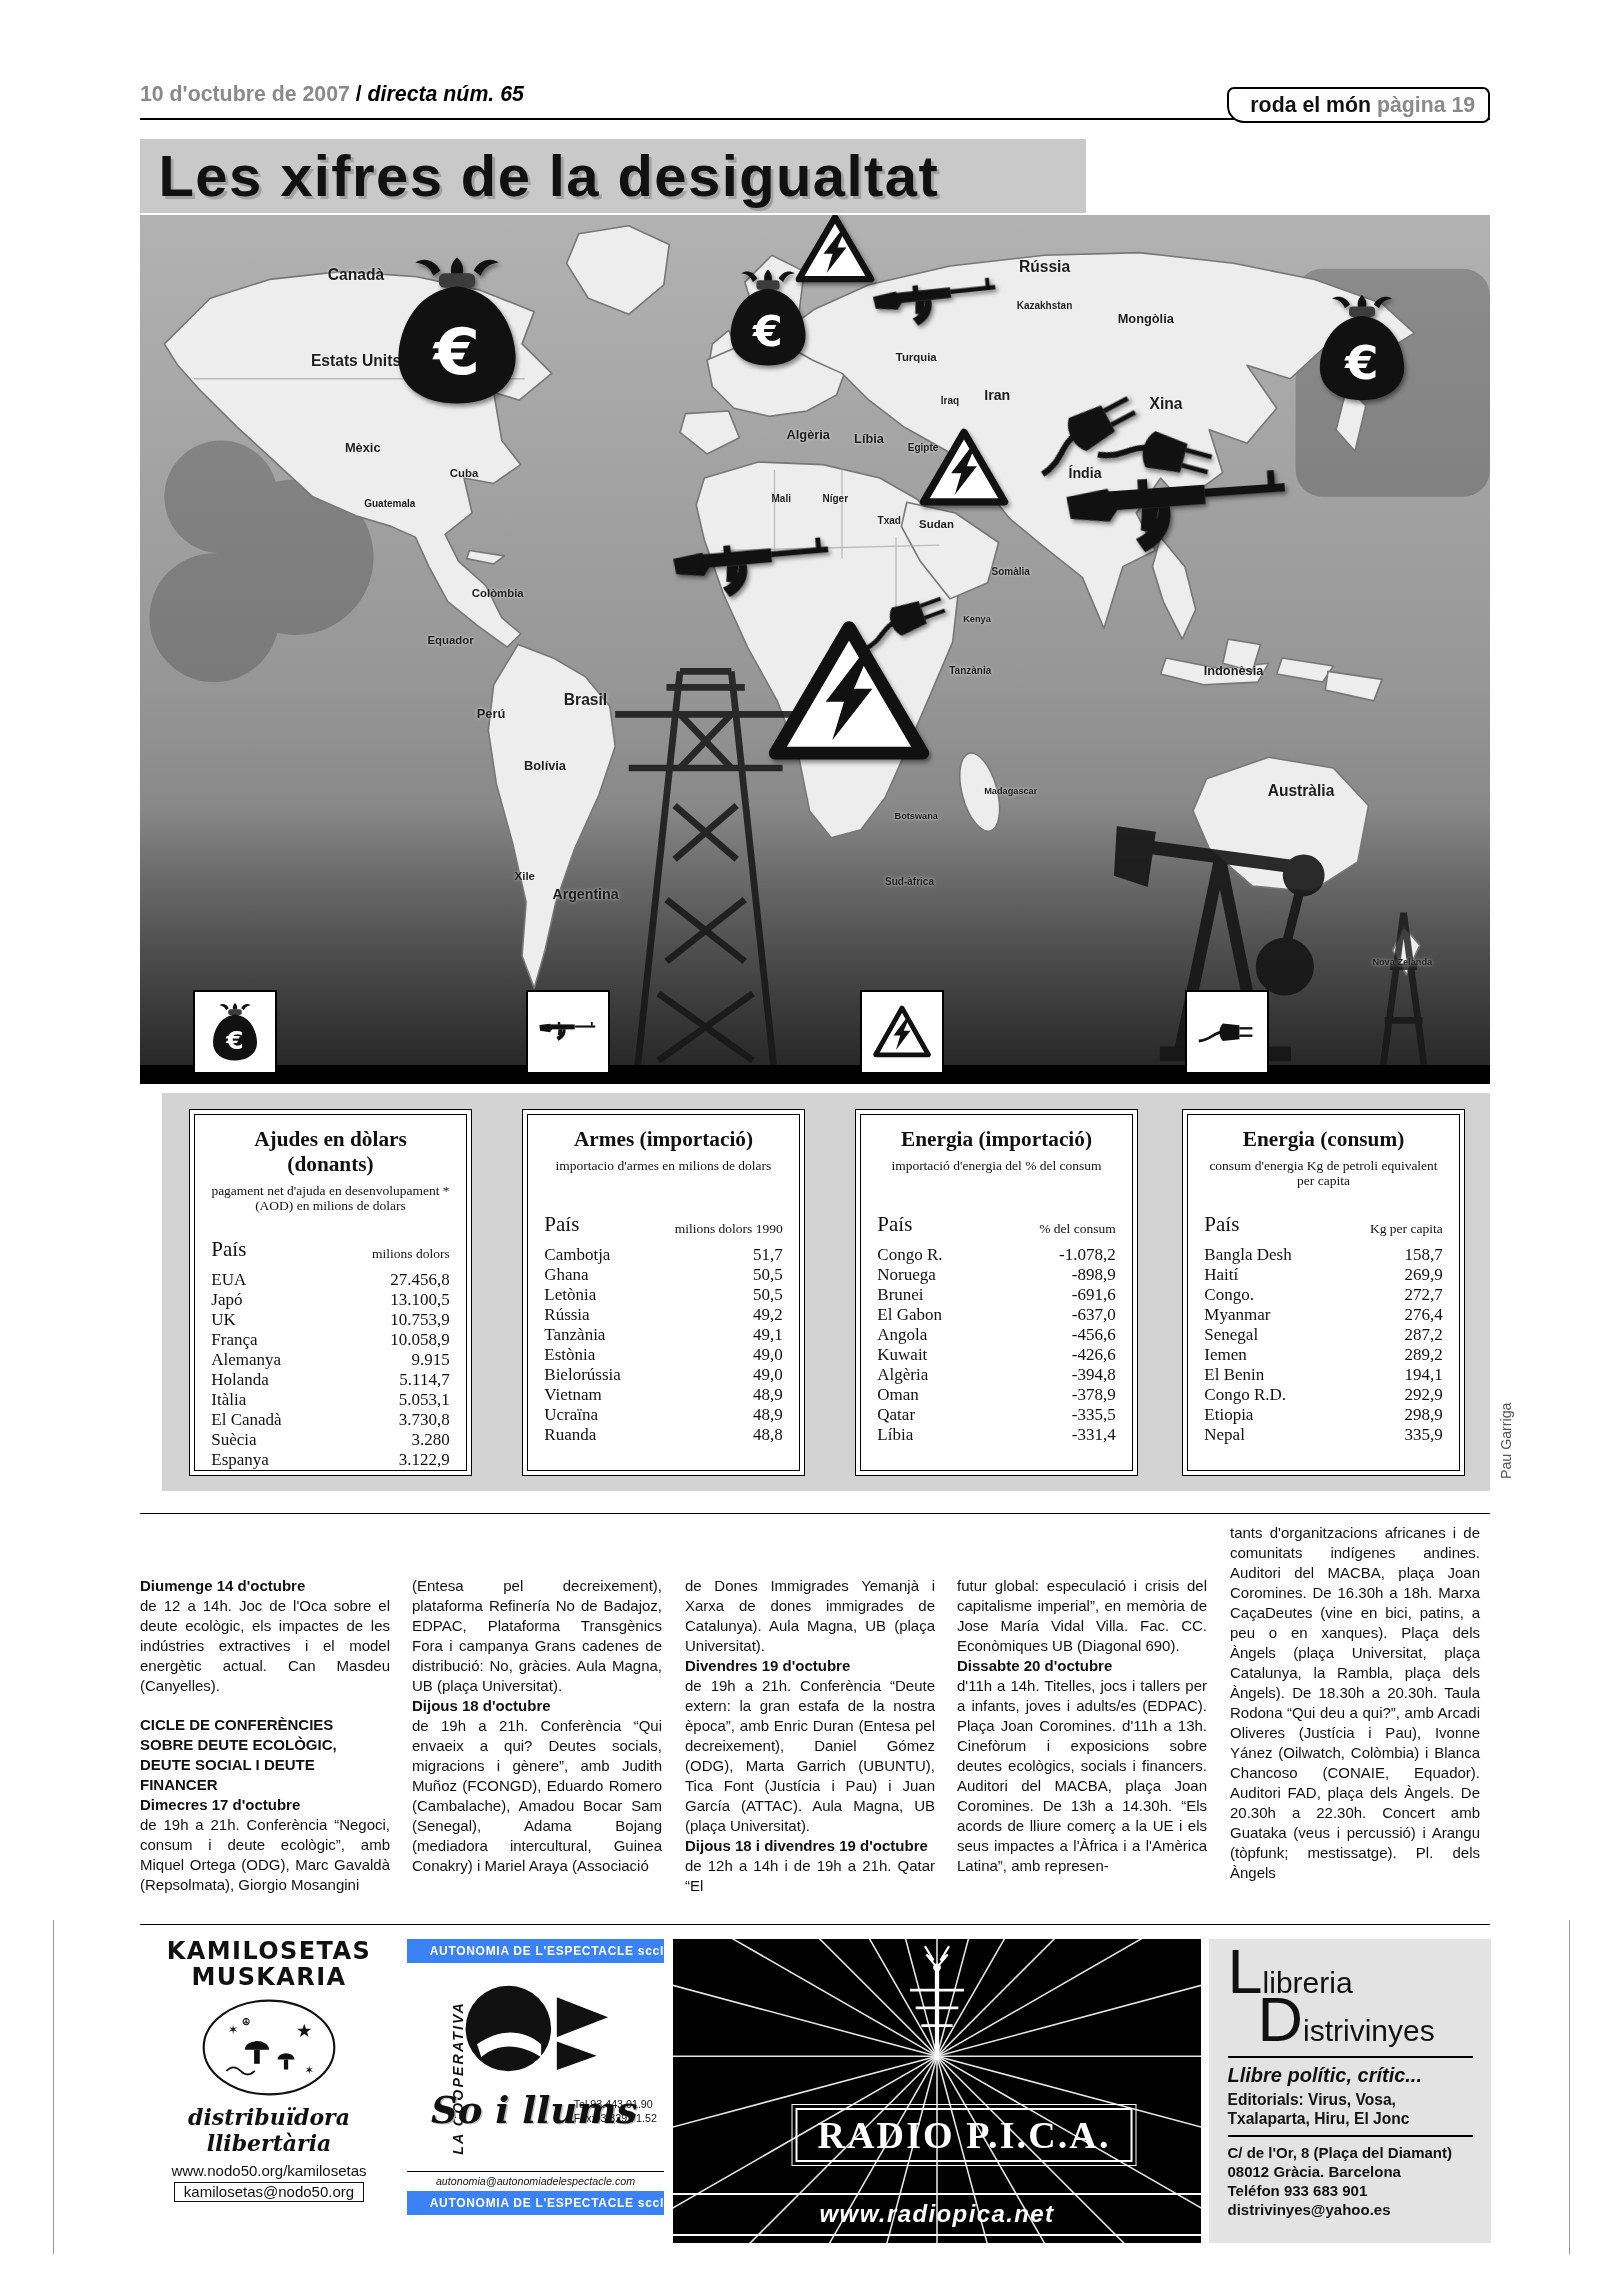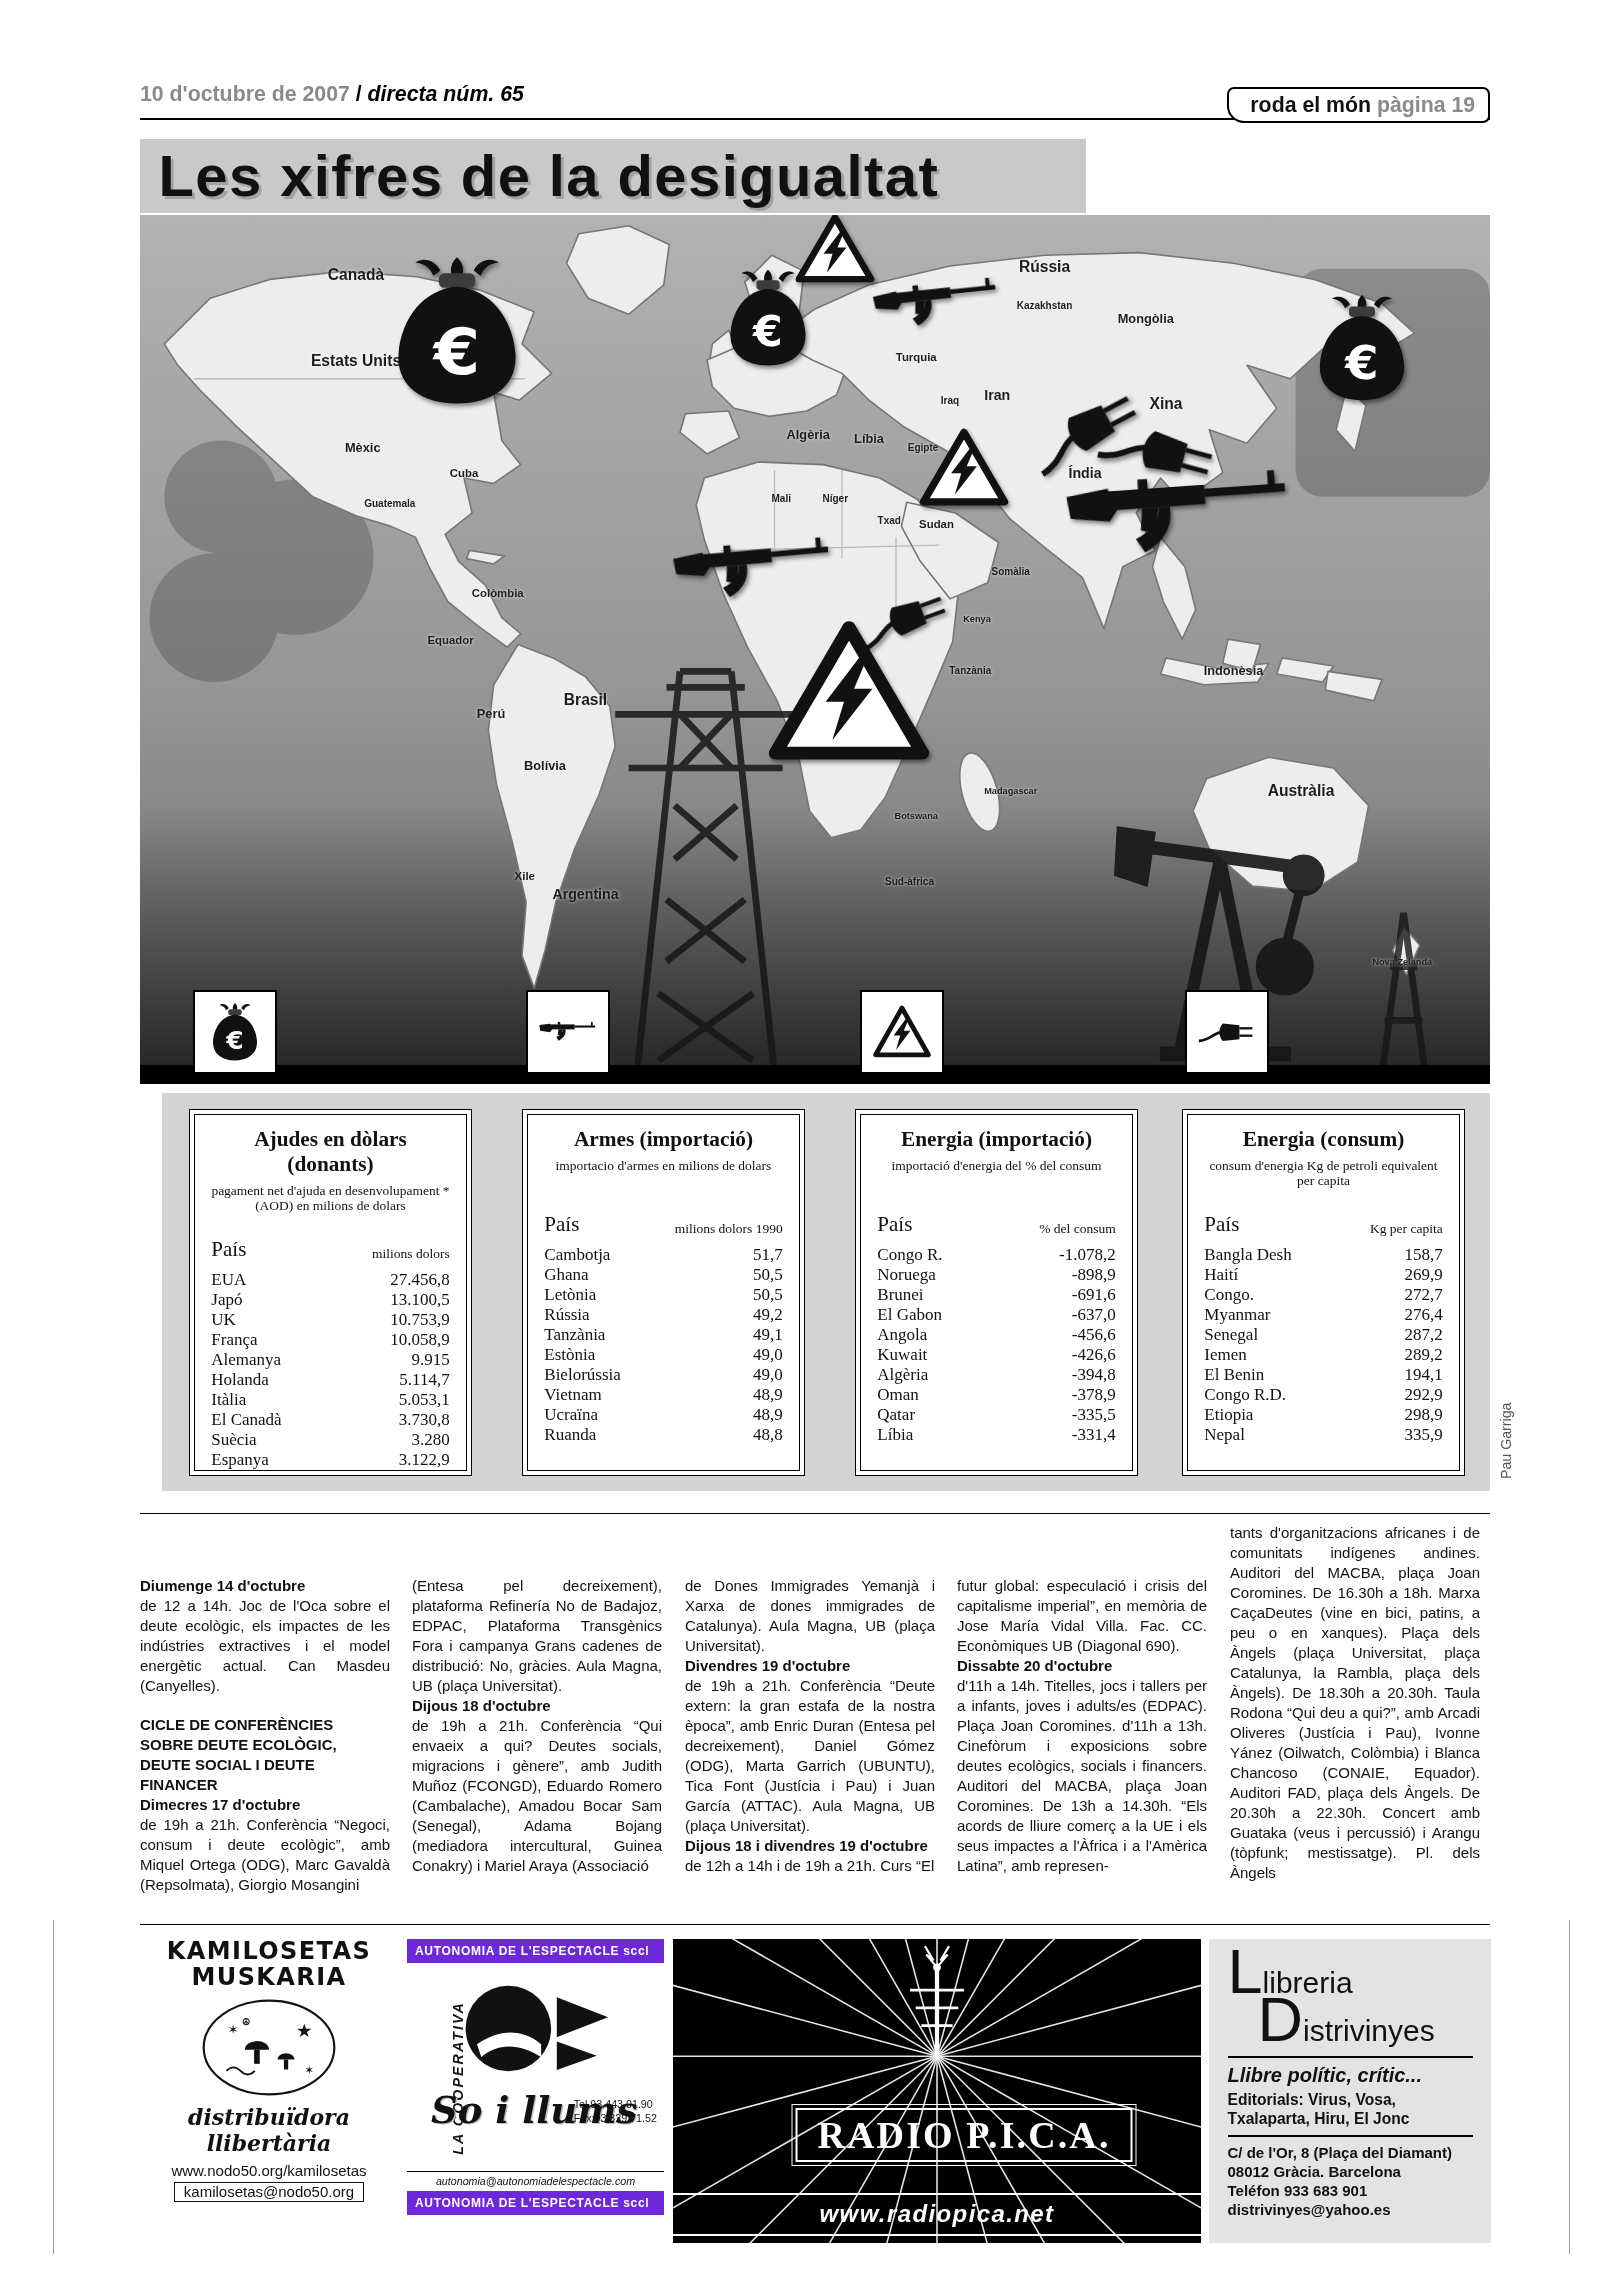--- a/index.html
+++ b/index.html
@@ -63,21 +63,21 @@
   .ad { position:absolute; top:1939px; height:304px; overflow:hidden; }
   
   .ad-kami { left:140px; width:258px; text-align:center; }
   .kami-title { font-size:24px; font-weight:bold; letter-spacing:1.4px; line-height:25.6px; font-family:"DejaVu Sans",sans-serif; }
   .kami-doodle { margin:4.3px auto 0 auto; display:block; }
   .kami-tag { font-family:"DejaVu Serif",serif; font-style:italic; font-weight:bold; font-size:22px; margin-top:2.8px; }
   .kami-url { font-size:15px; margin-top:5.7px; }
   .kami-mail { font-size:15px; margin-top:2.8px; display:inline-block; border:1.4px solid #111; padding:0.7px 8.5px; }
   
   .ad-auto { left:407px; width:257px; background:#fff; }
-  .auto-bar { background:#6d28d9; color:#fff; font-weight:bold; font-size:12px; text-align:left; padding:5px 8px; letter-spacing:0.7px; }
+  .auto-bar { background:#3b82f6; color:#fff; font-weight:bold; font-size:12px; text-align:right; padding:5px 0; letter-spacing:0.7px; }
   .auto-body { position:relative; height:228px; }
   .auto-coop { position:absolute; left:-25.6px; top:107px; transform:rotate(-90deg); font-size:14.2px; font-weight:bold;
     font-style:italic; letter-spacing:2.1px; }
   .auto-logo { position:absolute; left:50px; top:10px; }
   .auto-script { position:absolute; left:24px; top:125px; font-family:"DejaVu Serif",serif; font-style:italic;
     font-weight:bold; font-size:37px; text-shadow:1.4px 1.4px 0 #bbb; }
   .auto-telfax { position:absolute; right:7.1px; top:135px; font-size:10.7px; line-height:13.5px; text-align:left; }
   .auto-mail { position:absolute; left:0; right:0; bottom:0; border-top:1.4px solid #000; font-size:10.7px;
     text-align:center; padding:3.6px 0; font-style:italic; }
   
@@ -558,21 +558,21 @@
   <div class="ecol" style="left:412px">
       <p class="seg">(Entesa pel decreixement), plataforma Refinería No de Badajoz, EDPAC, Plataforma Transgènics Fora i campanya Grans cadenes de distribució: No, gràcies. Aula Magna, UB (plaça Universitat).</p>
       <p class="seg bold">Dijous 18 d'octubre</p>
       <p class="seg">de 19h a 21h. Conferència “Qui envaeix a qui? Deutes socials, migracions i gènere”, amb Judith Muñoz (FCONGD), Eduardo Romero (Cambalache), Amadou Bocar Sam (Senegal), Adama Bojang (mediadora intercultural, Guinea Conakry) i Mariel Araya (Associació</p>
     </div>
   <div class="ecol" style="left:685px">
       <p class="seg">de Dones Immigrades Yemanjà i Xarxa de dones immigrades de Catalunya). Aula Magna, UB (plaça Universitat).</p>
       <p class="seg bold">Divendres 19 d'octubre</p>
       <p class="seg">de 19h a 21h. Conferència “Deute extern: la gran estafa de la nostra època”, amb Enric Duran (Entesa pel decreixement), Daniel Gómez (ODG), Marta Garrich (UBUNTU), Tica Font (Justícia i Pau) i Juan García (ATTAC). Aula Magna, UB (plaça Universitat).</p>
       <p class="seg bold">Dijous 18 i divendres 19 d'octubre</p>
-      <p class="seg">de 12h a 14h i de 19h a 21h. Curs “El</p>
+      <p class="seg">de 12h a 14h i de 19h a 21h. Qatar “El</p>
     </div>
   <div class="ecol" style="left:957px">
       <p class="seg">futur global: especulació i crisis del capitalisme imperial”, en memòria de Jose María Vidal Villa. Fac. CC. Econòmiques UB (Diagonal 690).</p>
       <p class="seg bold">Dissabte 20 d'octubre</p>
       <p class="seg">d'11h a 14h. Titelles, jocs i tallers per a infants, joves i adults/es (EDPAC). Plaça Joan Coromines. d'11h a 13h. Cinefòrum i exposicions sobre deutes ecològics, socials i financers. Auditori del MACBA, plaça Joan Coromines. De 13h a 14.30h. “Els acords de lliure comerç a la UE i els seus impactes a l'Àfrica i a l'Amèrica Latina”, amb represen-</p>
     </div>
   <div class="ecol ecol-4" style="left:1230px">
       <p class="seg">tants d'organitzacions africanes i de comunitats indígenes andines. Auditori del MACBA, plaça Joan Coromines. De 16.30h a 18h. Marxa CaçaDeutes (vine en bici, patins, a peu o en xanques). Plaça dels Àngels (plaça Universitat, plaça Catalunya, la Rambla, plaça dels Àngels). De 18.30h a 20.30h. Taula Rodona “Qui deu a qui?”, amb Arcadi Oliveres (Justícia i Pau), Ivonne Yánez (Oilwatch, Colòmbia) i Blanca Chancoso (CONAIE, Equador). Auditori FAD, plaça dels Àngels. De 20.30h a 22.30h. Concert amb Guataka (veus i percussió) i Arangu (tòpfunk; mestissatge). Pl. dels Àngels</p>
     </div>
   <div class="ev-rule-bot"></div>

